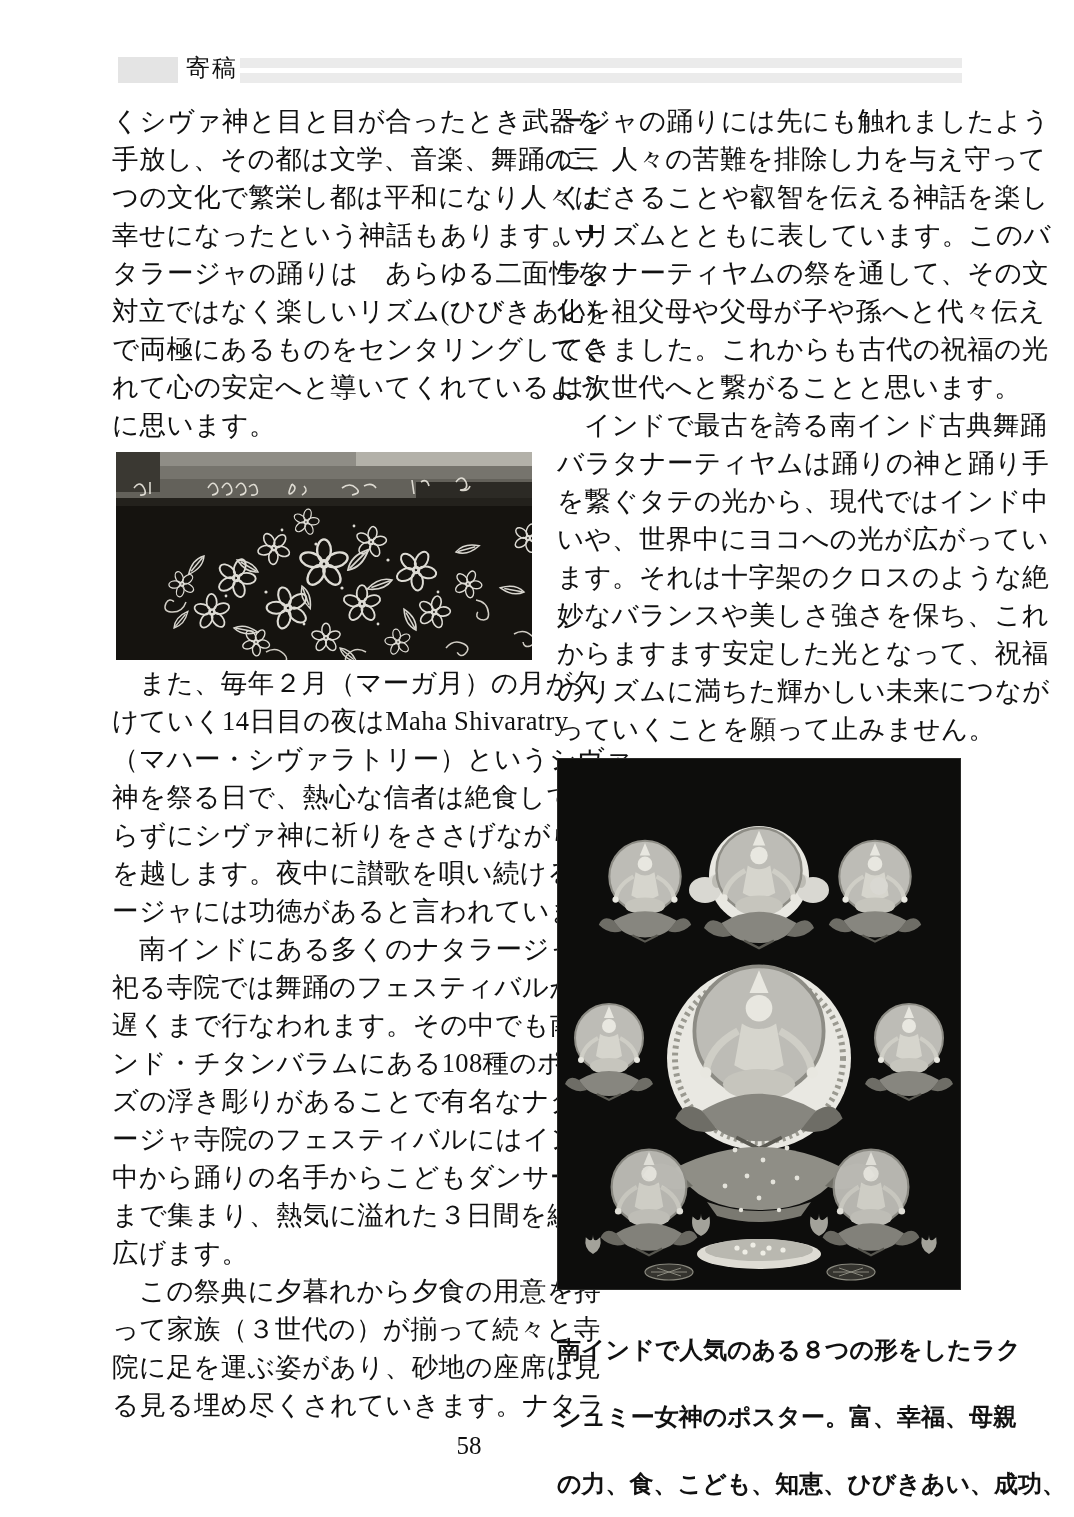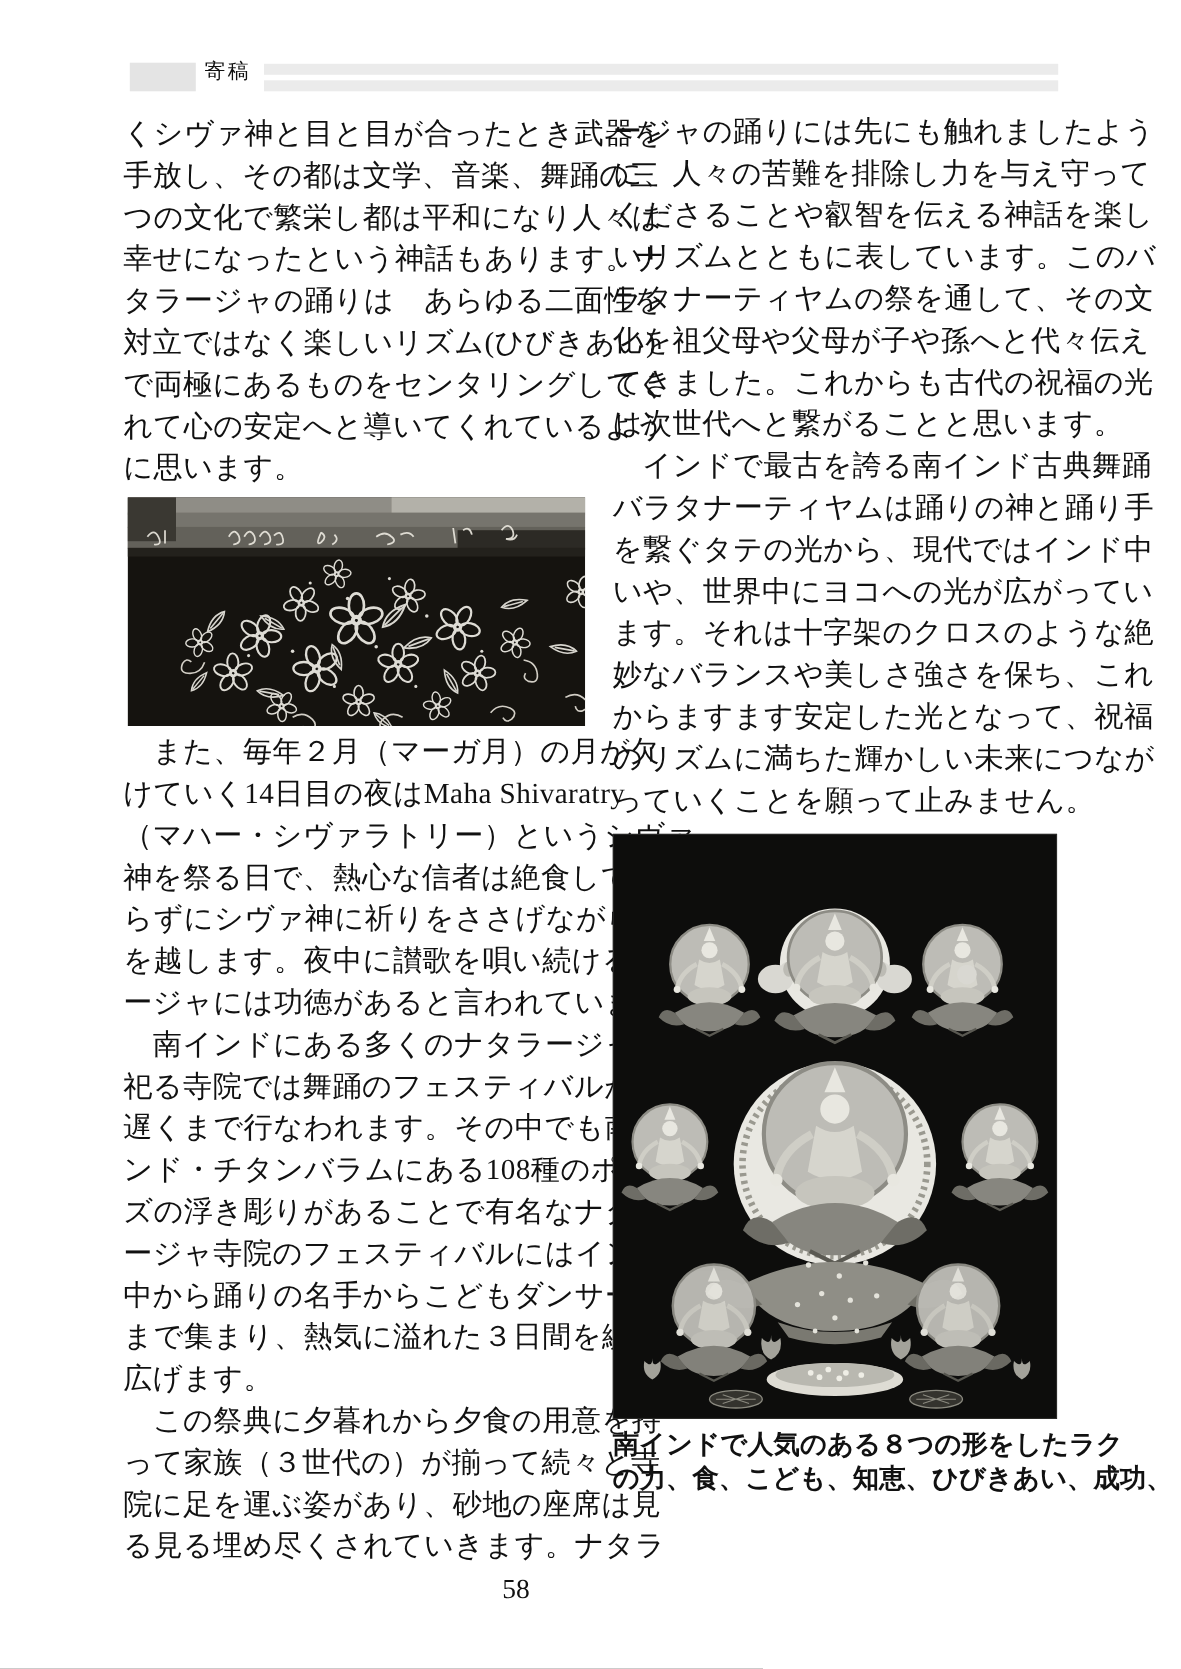--- a/index.html
+++ b/index.html
@@ -4,41 +4,41 @@
 <style>
   html,body{margin:0;padding:0;background:#888;}
   .page{
     position:relative;width:1074px;height:1517px;margin:0 auto;
     background:#ffffff;color:#111;
     font-family:"Liberation Serif","DejaVu Serif",serif;
     overflow:hidden;
   }
   
   .hdr-box{position:absolute;left:118px;top:57px;width:60px;height:26px;background:#e4e4e4;}
-  .hdr-label{position:absolute;left:186px;top:52px;font-size:19px;letter-spacing:2px;}
+  .hdr-label{position:absolute;left:186px;top:52px;font-size:24px;letter-spacing:2px;}
   .hdr-rule{position:absolute;background:#ebebeb;height:10px;width:722px;left:240px;}
   .hdr-rule.top{top:58px;}
   .hdr-rule.bot{top:73px;}
   
   .tcol{position:absolute;font-size:26.5px;line-height:38px;white-space:pre;letter-spacing:0.4px;}
   .tline{height:38px;}
   .col-left{left:112px;top:102px;width:424px;}
   .col-left2{left:112px;top:664px;width:424px;}
-  .col-right{left:557px;top:102px;width:420px;font-family:Liberation Mono, monospace;}
+  .col-right{left:557px;top:102px;width:420px;}
   
   .fig{position:absolute;display:block;}
   .fig-kolam{left:116px;top:452px;width:416px;height:208px;}
   .fig-poster{left:557px;top:758px;width:404px;height:532px;}
   
   .caption{
     position:absolute;left:557px;top:1298px;width:416px;
     font-family:"Liberation Sans","DejaVu Sans",sans-serif;
     font-weight:bold;font-size:24px;line-height:31px;white-space:pre;
   }
-  .caption .tline{height:31px;}
+  .caption .tline{height:31px;margin-top:36px;}
   
   .pageno{position:absolute;left:0;top:1432px;width:938px;text-align:center;font-size:25px;}
 </style>
 </head>
 <body>
 
 <div class="page">
 
   <div>
     <div class="hdr-box"></div>
@@ -232,17 +232,17 @@
     </g>
 
     <use href="#bud" transform="translate(144,478) scale(1.4)"></use>
     <use href="#bud" transform="translate(262,478) scale(1.4)"></use>
     <use href="#bud" transform="translate(36,496) scale(1.2)"></use>
     <use href="#bud" transform="translate(372,496) scale(1.2)"></use>
     <use href="#pad" transform="translate(112,514)"></use>
     <use href="#pad" transform="translate(294,514)"></use>
   </svg>
 
-  <div class="caption"><div class="tline">南インドで人気のある８つの形をしたラク</div><div class="tline">の力、食、こども、知恵、ひびきあい、成功、</div></div>
+  <div class="caption"><div class="tline">南インドで人気のある８つの形をしたラク</div><div class="tline">シュミー女神のポスター。富、幸福、母親</div><div class="tline">の力、食、こども、知恵、ひびきあい、成功、</div></div>
 
   <div class="pageno">58</div>
 
 </div>
 
 </body></html>

